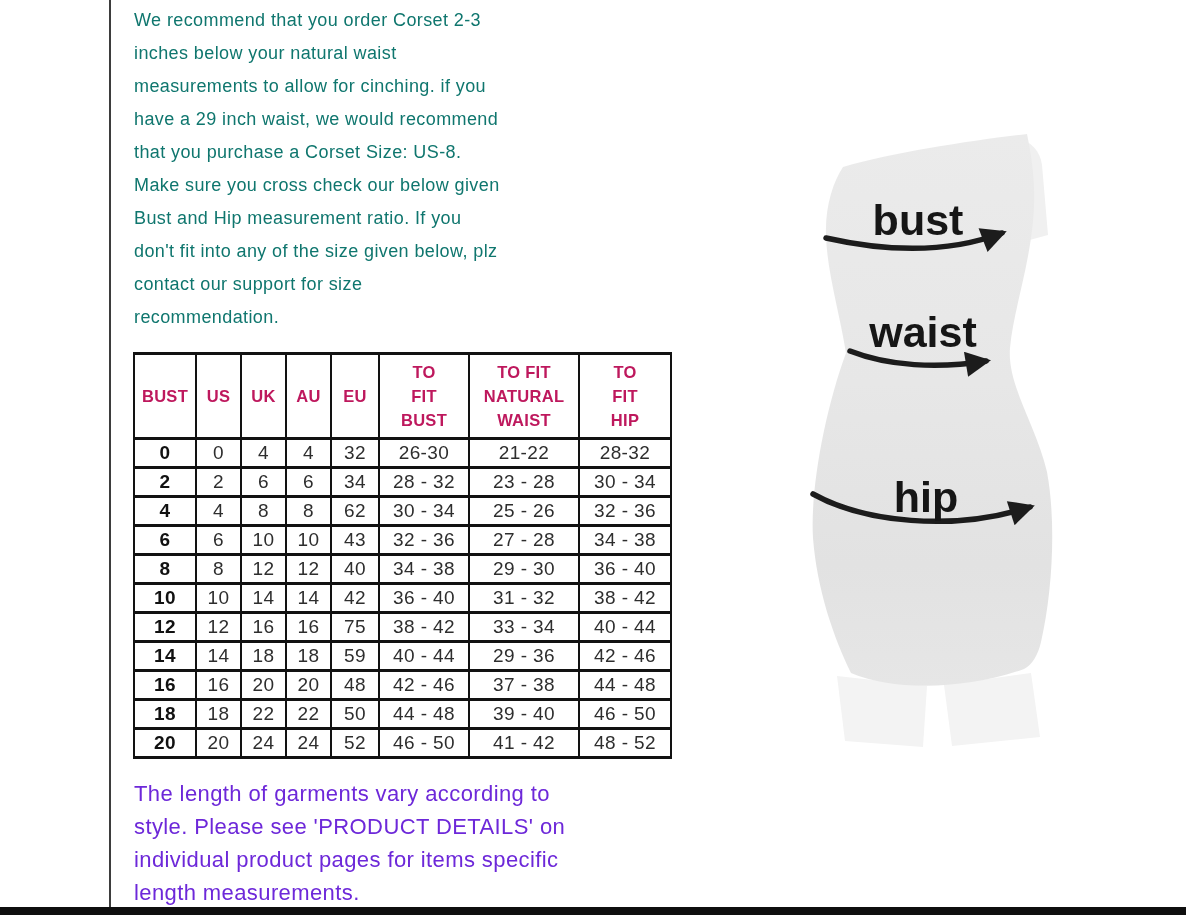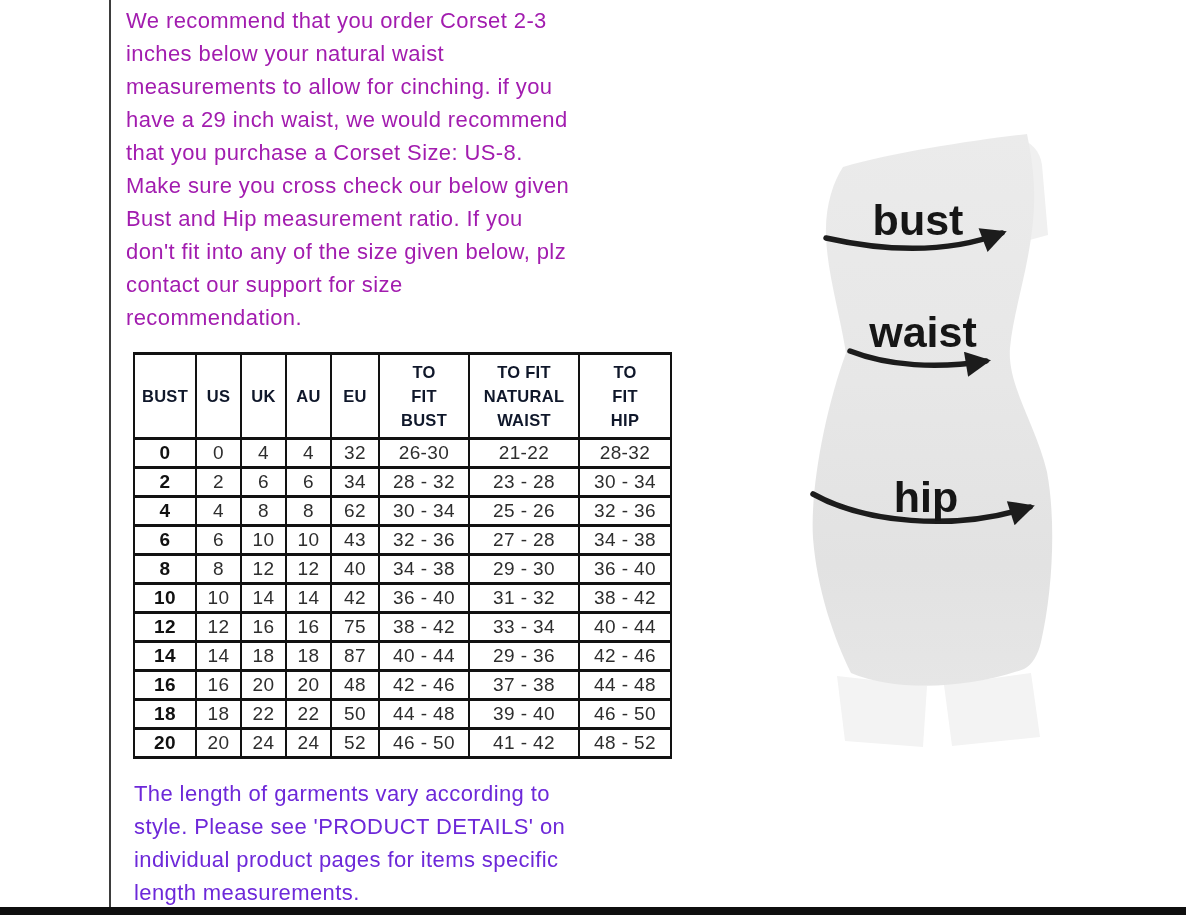--- a/index.html
+++ b/index.html
@@ -10,42 +10,42 @@
   }
   .v-line {
     position:absolute; left:109px; top:0; width:2px; height:915px;
     background:#3d3d3d;
   }
   .bottom-bar {
     position:absolute; left:0; bottom:0; width:1186px; height:8px;
     background:#0f0f0f;
   }
   .intro {
-    position:absolute; left:126px; top:4px; width:620px;
-    font-size:22px; line-height:33px; letter-spacing:0.4px;
-    white-space:pre-line; color:#a21caf;
+    position:absolute; left:134px; top:4px; width:620px;
+    font-size:18px; line-height:33px; letter-spacing:0.4px;
+    white-space:pre-line; color:#0f766e;
   }
   .footer {
     position:absolute; left:134px; top:777px; width:620px;
     font-size:22px; line-height:33px; letter-spacing:0.4px;
     white-space:pre-line; color:#6d28d9;
   }
   table.size-table {
     position:absolute; left:133px; top:352px; width:537px;
     border-collapse:collapse; table-layout:fixed; text-align:center;
     background:#fff;
   }
   .size-table th, .size-table td {
     border-left:2px solid #121212; border-right:2px solid #121212;
     border-top:3px solid #121212; border-bottom:3px solid #121212;
     overflow:hidden;
   }
   .size-table th {
     font-size:16.5px; font-weight:700; letter-spacing:0.3px;
-    line-height:24px; padding:5px 0; white-space:pre-line; color:#0f172a;
+    line-height:24px; padding:5px 0; white-space:pre-line; color:#be185d;
     vertical-align:middle;
   }
   .size-table td {
     font-size:19px; height:26px; padding:0; letter-spacing:0.4px;
     color:#2e2e2e; white-space:nowrap;
   }
   .size-table tbody td:first-child { font-weight:700; color:#111; }
   svg.figure { position:absolute; left:780px; top:100px; }
   svg.figure text {
     font-family:"Liberation Sans", sans-serif;
@@ -166,21 +166,21 @@
         <td>75</td>
         <td>38 - 42</td>
         <td>33 - 34</td>
         <td>40 - 44</td>
       </tr>
       <tr>
         <td>14</td>
         <td>14</td>
         <td>18</td>
         <td>18</td>
-        <td>87</td>
+        <td>59</td>
         <td>40 - 44</td>
         <td>29 - 36</td>
         <td>42 - 46</td>
       </tr>
       <tr>
         <td>16</td>
         <td>16</td>
         <td>20</td>
         <td>20</td>
         <td>48</td>

